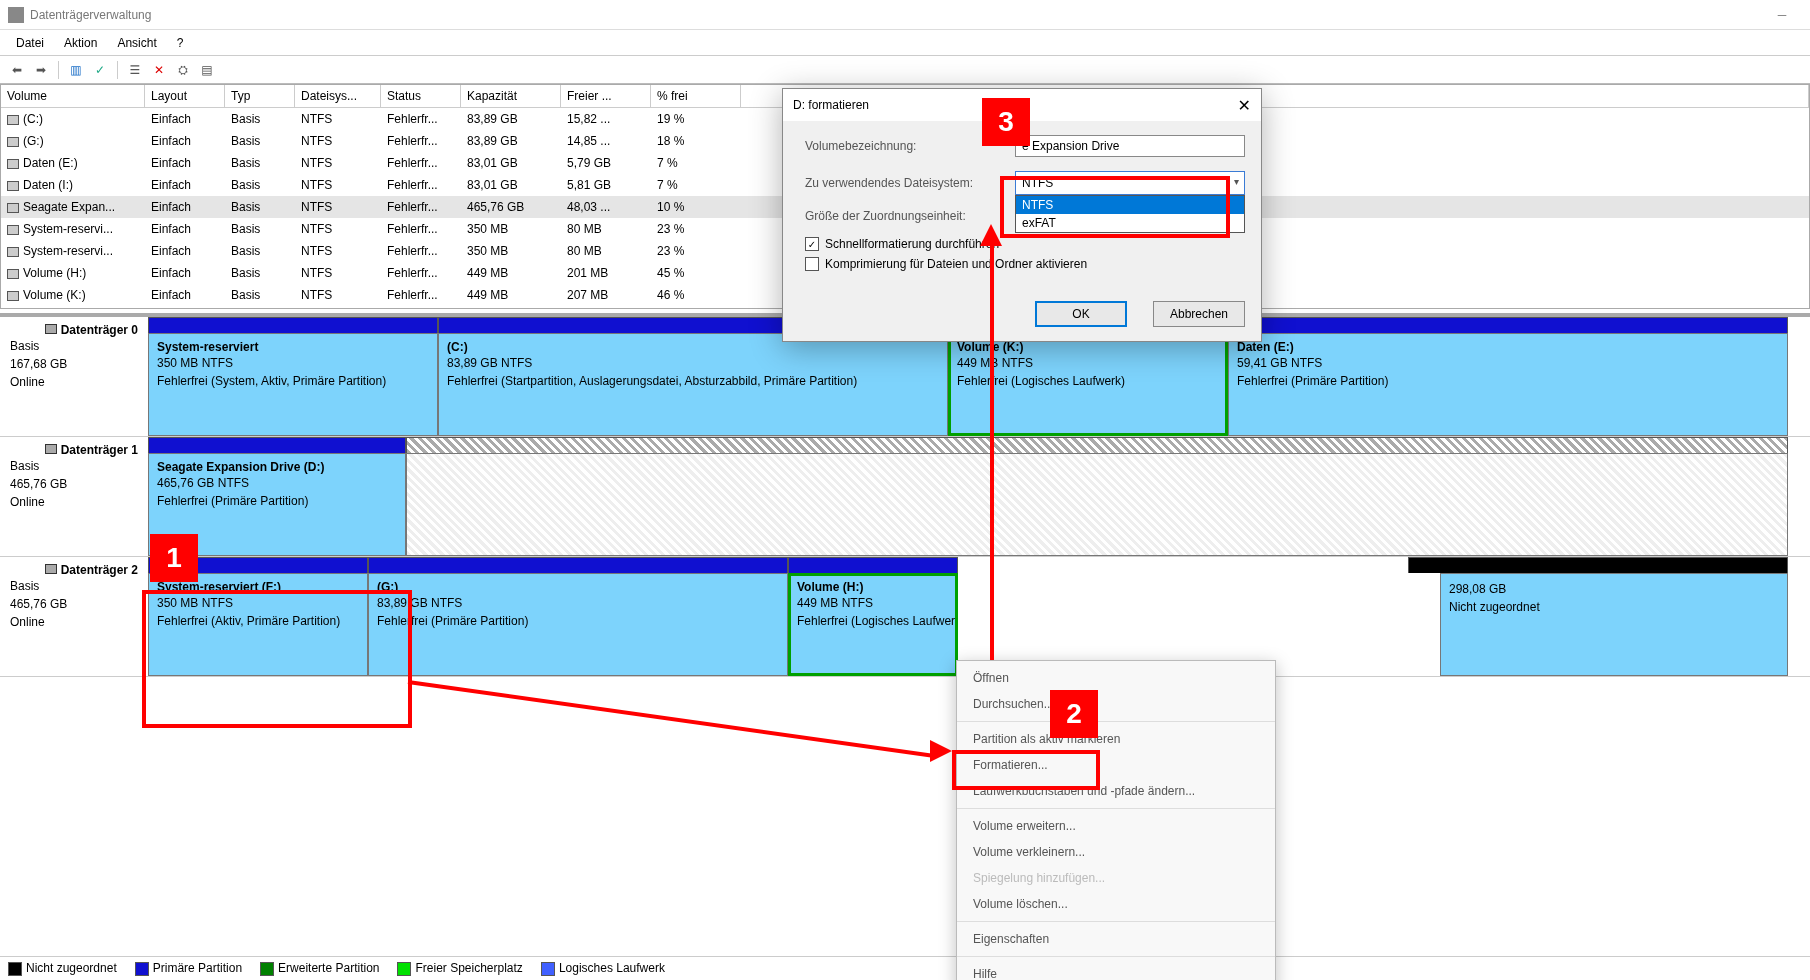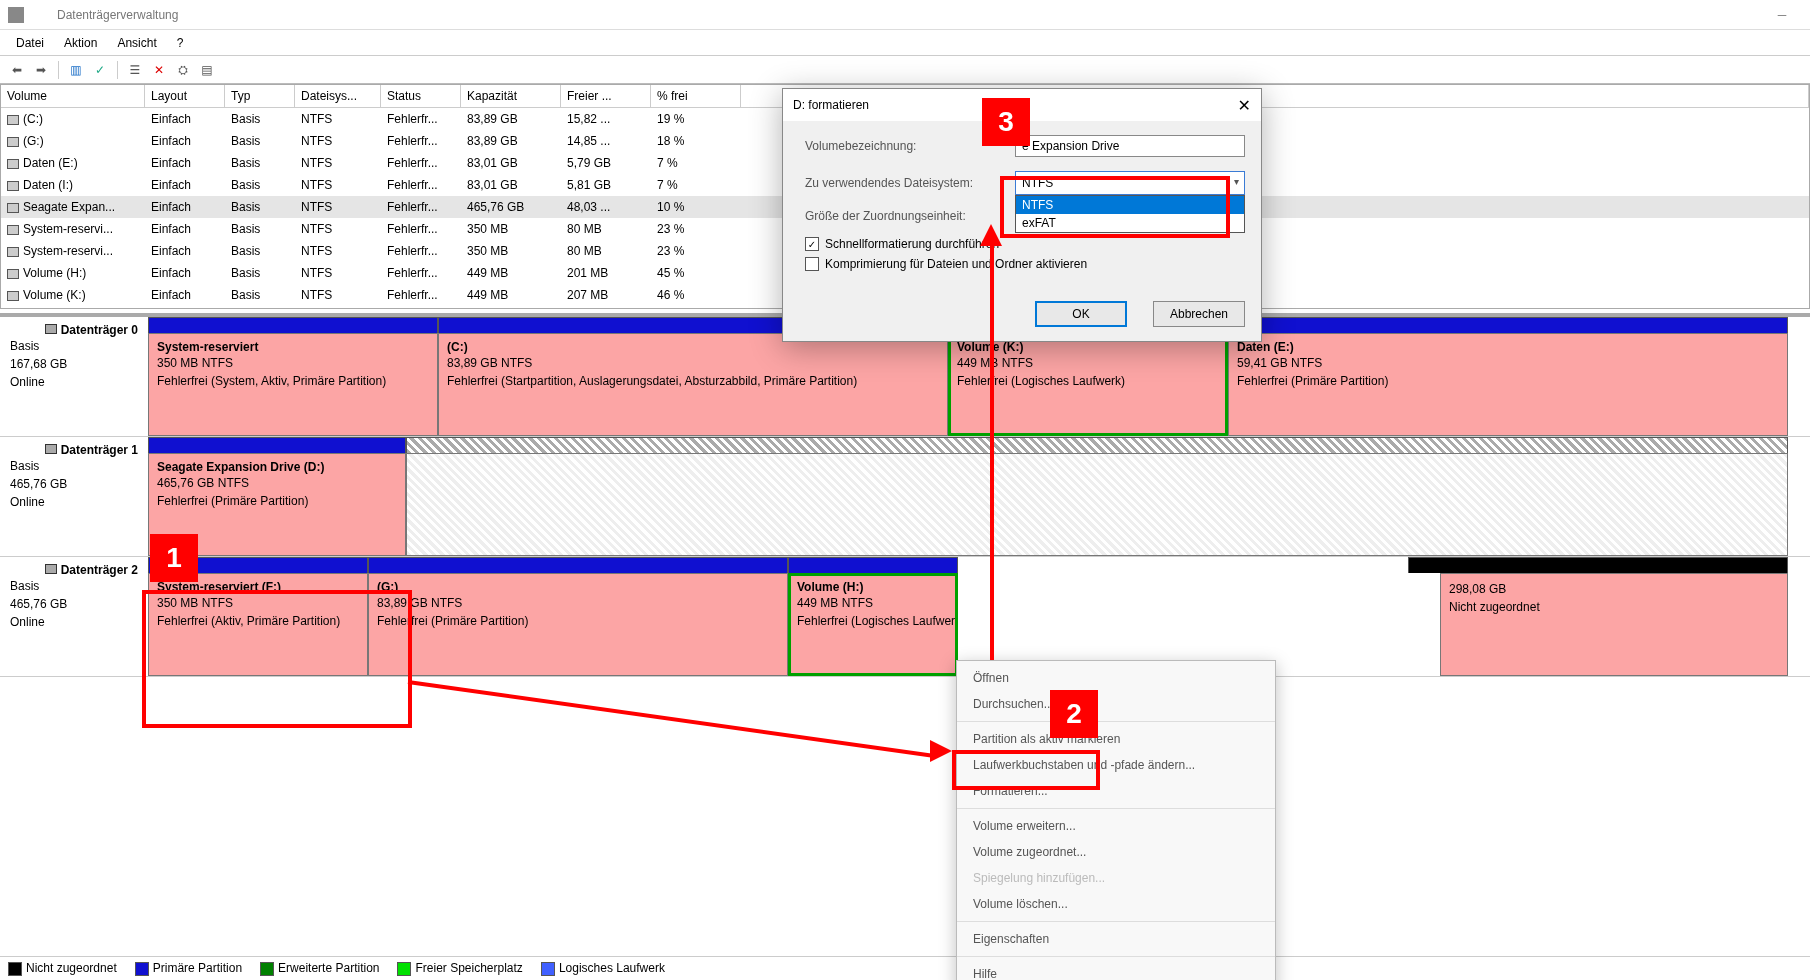--- a/index.html
+++ b/index.html
@@ -1,20 +1,20 @@
 <!DOCTYPE html>
 <html><head>
 <meta charset="utf-8">
 <style>
 * { box-sizing: border-box; margin: 0; padding: 0; font-family: "Segoe UI", Tahoma, sans-serif; font-size: 12px; }
 body { background: #fff; width: 1810px; height: 980px; position: relative; overflow: hidden; }
 
 .titlebar { height: 30px; display: flex; align-items: center; padding: 0 8px; border-bottom: 1px solid #ddd; }
 .titlebar .app-icon { width: 16px; height: 16px; background: #888; margin-right: 6px; }
-.titlebar .title { color: #777; margin-left: 27px; }
+.titlebar .title { color: #777; }
 .titlebar .spacer { flex: 1; }
 .titlebar .win-btn { width: 40px; height: 20px; display: flex; align-items: center; justify-content: center; color: #777; }
 
 .menubar { height: 26px; display: flex; align-items: center; padding: 0 6px; border-bottom: 1px solid #ccc; }
 .menubar .mitem { padding: 4px 10px; cursor: default; text-align: right; }
 
 .toolbar { height: 28px; display: flex; align-items: center; padding: 0 6px; gap: 2px; border-bottom: 1px solid #bbb; }
 .toolbar .tbtn { width: 22px; height: 22px; display: flex; align-items: center; justify-content: center; color: #555; }
 .toolbar .sep { width: 1px; height: 18px; background: #ccc; margin: 0 4px; }
 
@@ -30,21 +30,21 @@
 
 .graphics { border-top: 4px solid #aaa; }
 .disk-block { display: flex; align-items: stretch; border-bottom: 1px solid #ccc; background: #fff; }
 .disk-label { width: 148px; padding: 6px 10px; }
 .disk-label .dname { font-weight: bold; text-align: right; }
 .disk-label .dtype, .disk-label .dsize, .disk-label .dstat { line-height: 1.5; }
 .disk-label .diskicon { display:inline-block; width:12px; height:10px; border:1px solid #333; background:#aaa; margin-right:4px; }
 .part-bar { height: 16px; background: #1010d0; border: 1px solid #555; border-bottom: none; }
 .part-bar.hatched { background: repeating-linear-gradient(45deg,#aaa,#aaa 3px,#fff 3px,#fff 6px); }
 .part-row { display: flex; flex: 1; }
-.part { border: 1px solid #777; padding: 6px 8px; background: #fca5a5; overflow: hidden; }
+.part { border: 1px solid #777; padding: 6px 8px; background: #7dd3fc; overflow: hidden; }
 .part.hatched { background: repeating-linear-gradient(45deg,#eee,#eee 3px,#fff 3px,#fff 6px); }
 .part .pname { font-weight: bold; }
 .part .psize, .part .pstat { line-height: 1.5; white-space: nowrap; }
 .part.green-border { outline: 3px solid #00a000; outline-offset: -3px; }
 
 .legend { position: absolute; bottom: 0; left: 0; right: 0; height: 24px; display: flex; align-items: center; padding: 0 8px; gap: 6px; border-top: 1px solid #ccc; background: #fff; }
 .legend .sw { width: 14px; height: 14px; display: inline-block; margin-right: 4px; vertical-align: middle; border: 1px solid #555; }
 
 .dialog { position: absolute; left: 782px; top: 88px; width: 480px; border: 1px solid #888; background: #f0f0f0; box-shadow: 0 6px 30px rgba(0,0,0,0.3); z-index: 30; }
 .dialog .dlg-title { height: 32px; display: flex; align-items: center; padding: 0 10px; background: #fff; }
@@ -375,25 +375,25 @@
     <button class="primary">OK</button>
     <button>Abbrechen</button>
   </div>
 </div>
 
 <div class="ctx-menu" id="ctx">
     <div class="mi">Öffnen</div>
     <div class="mi">Durchsuchen...</div>
     <div class="sep"></div>
     <div class="mi">Partition als aktiv markieren</div>
+    <div class="mi">Formatieren...</div>
     <div class="mi">Laufwerkbuchstaben und -pfade ändern...</div>
-    <div class="mi">Formatieren...</div>
     <div class="sep"></div>
     <div class="mi">Volume erweitern...</div>
-    <div class="mi">Volume zugeordnet...</div>
+    <div class="mi">Volume verkleinern...</div>
     <div class="mi disabled">Spiegelung hinzufügen...</div>
     <div class="mi">Volume löschen...</div>
     <div class="sep"></div>
     <div class="mi">Eigenschaften</div>
     <div class="sep"></div>
     <div class="mi">Hilfe</div>
   </div>
 
 <div class="anno-box" style="left:142px; top:590px; width:270px; height:138px;"></div>
 <div class="anno-num" style="left:150px; top:534px;">1</div>

